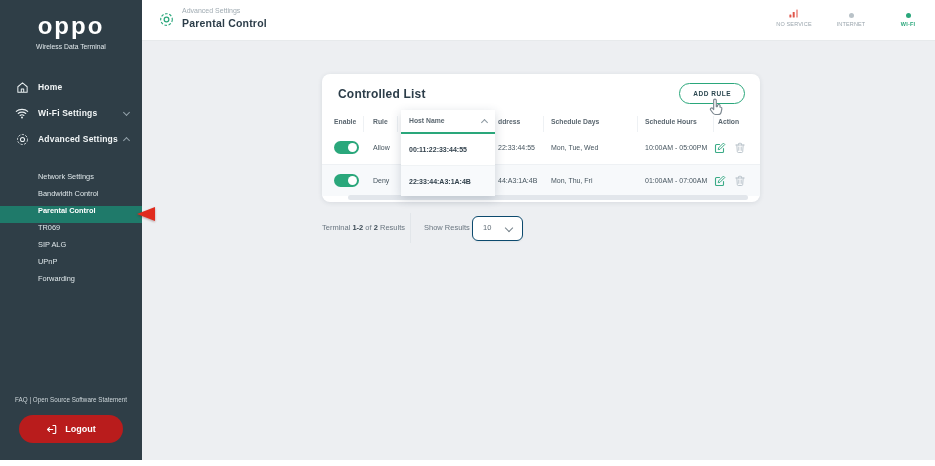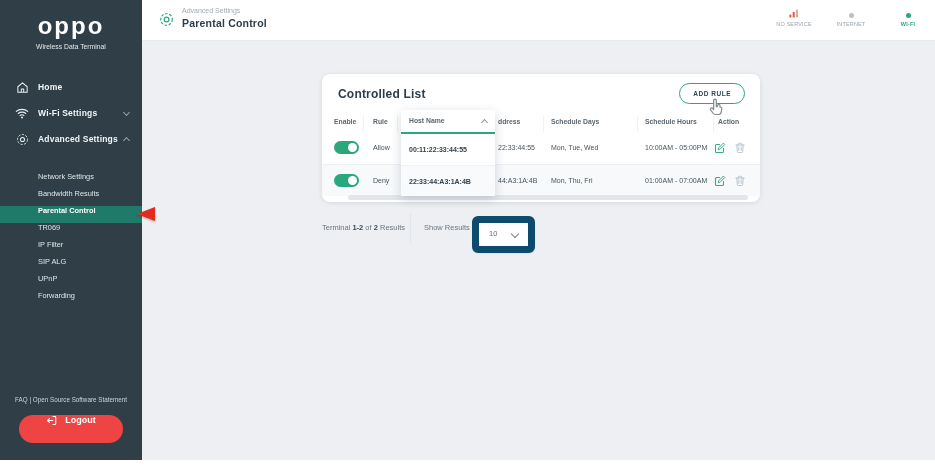--- a/index.html
+++ b/index.html
@@ -16,21 +16,21 @@
   .menu-item .mi-icon{width:14px;height:14px;margin-right:9px;display:flex;align-items:center;justify-content:center;}
   .chev{position:absolute;right:13px;width:4px;height:4px;border-right:1.2px solid #93a2aa;border-bottom:1.2px solid #93a2aa;}
   .chev.down{transform:rotate(45deg);top:10px;}
   .chev.up{transform:rotate(-135deg);top:12px;}
   .submenu{position:absolute;top:172px;left:0;width:142px;}
   .sub-item{height:17px;display:flex;padding-left:38px;color:#dfe7ea;
     font-size:7.4px;cursor:pointer;}
   .sub-item.active{background:#1f7a6a;color:#fff;font-weight:700;}
   .faq{position:absolute;top:396px;left:0;width:142px;text-align:center;color:#cdd6da;font-size:6.3px;cursor:pointer;}
   .logout{position:absolute;left:19px;top:415px;width:104px;height:28px;border-radius:14px;
-    background:#ef4444;display:flex;align-items:flex-start;justify-content:center;gap:8px;
+    background:#b91c1c;display:flex;align-items:center;justify-content:center;gap:8px;
     color:#fff;font-size:9px;font-weight:700;cursor:pointer;}
   .red-arrow{position:absolute;left:137px;top:207px;width:0;height:0;z-index:6;
     border-top:7.5px solid transparent;border-bottom:7.5px solid transparent;border-right:18px solid #e02b1e;
     filter:drop-shadow(0 1px 1px rgba(80,0,0,.35));}
   
   .header{position:absolute;left:142px;top:0;width:793px;height:40px;background:#fff;
     border-bottom:1px solid #e7eaec;z-index:3;}
   .hdr-gear{position:absolute;left:17px;top:12px;}
   .crumb{position:absolute;left:40px;top:7px;font-size:7px;color:#a0abb2;}
   .page-title{position:absolute;left:40px;top:17px;font-size:10.5px;font-weight:700;color:#2c3d49;letter-spacing:.2px;}
@@ -70,21 +70,21 @@
   .hc-row{position:absolute;left:0;width:94px;height:31px;}
   .hc-row.h1{top:24px;}
   .hc-row.h2{top:55px;background:#f8fafc;border-top:1px solid #f0f3f5;height:30px;}
   .hc-row span{position:absolute;left:8px;line-height:31px;font-size:7px;font-weight:700;color:#33424d;white-space:nowrap;}
   .hscroll{position:absolute;left:26px;top:121px;width:400px;height:5px;border-radius:3px;background:#e2e6eb;cursor:pointer;}
   
   .pgn-summary{position:absolute;left:322px;top:223px;font-size:7.5px;color:#6a7680;}
   .pgn-summary b{color:#3c4a55;}
   .pgn-divider{position:absolute;left:410px;top:213px;width:1px;height:30px;background:#e2e6ea;}
   .show-label{position:absolute;left:424px;top:223px;font-size:7.5px;color:#6a7680;}
-  .page-size{position:absolute;left:472px;top:216px;width:49px;height:23px;background:#fff;border:7px solid #0c4a6e;
+  .page-size{position:absolute;left:472px;top:216px;width:49px;height:23px;background:#fff;border:1px solid #0c4a6e;
     border-radius:6px;box-shadow:0 1px 2px rgba(0,0,0,.05);cursor:pointer;}
   .page-size .val{position:absolute;left:10px;line-height:22px;font-size:7.5px;color:#5f6b75;}
   .ps-chev{position:absolute;right:10px;top:8px;width:5px;height:5px;border-right:1.3px solid #77838c;
     border-bottom:1.3px solid #77838c;transform:rotate(45deg);}
   .bottom-strip{position:absolute;left:0;top:460px;width:935px;height:6px;background:#fff;z-index:8;}
   svg{display:block;}
 </style>
 </head>
 <body>
 
@@ -125,30 +125,27 @@
         <span>Advanced Settings</span>
         <span class="chev up"></span>
       </div>
     </div>
 
     <div class="submenu">
       <div class="sub-item">
           <span>Network Settings</span>
         </div>
       <div class="sub-item">
-          <span>Bandwidth Results</span>
+          <span>Bandwidth Control</span>
         </div>
       <div class="sub-item active">
           <span>Parental Control</span>
         </div>
       <div class="sub-item">
           <span>TR069</span>
-        </div>
-      <div class="sub-item">
-          <span>IP Filter</span>
         </div>
       <div class="sub-item">
           <span>SIP ALG</span>
         </div>
       <div class="sub-item">
           <span>UPnP</span>
         </div>
       <div class="sub-item">
           <span>Forwarding</span>
         </div>

